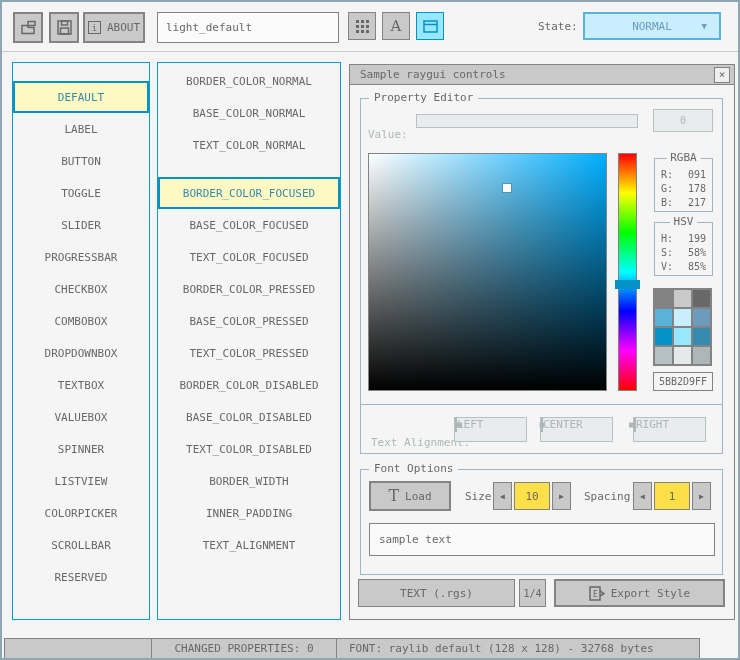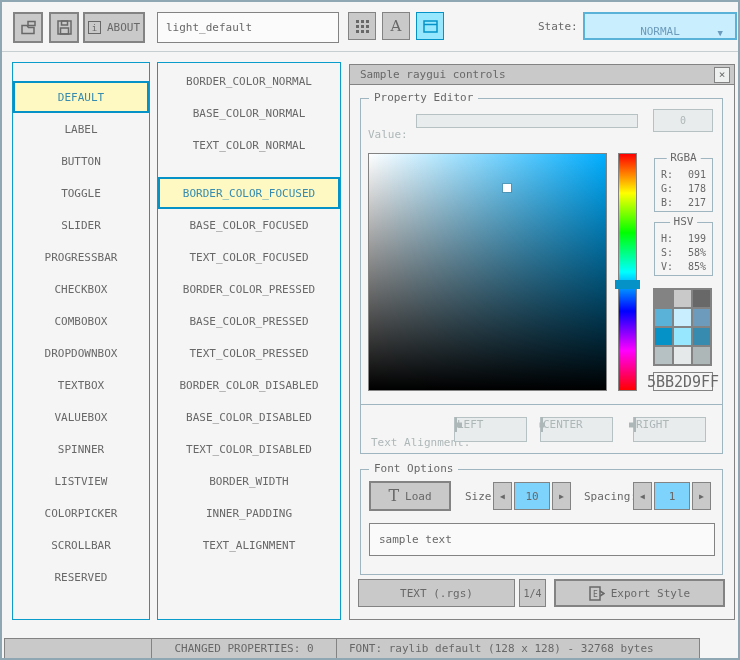--- a/index.html
+++ b/index.html
@@ -51,34 +51,34 @@
   .hue-cursor { background:#0492c7; }
 
   .mini-group { position:absolute; border:1px solid #9fb6c0; padding:9px 6px 9px 6px; }
   .mini-row { display:flex; justify-content:space-between; font-size:10px; line-height:14px; color:#686868; }
 
   .swatch-grid { display:grid; grid-template-columns:repeat(3,1fr); gap:2px; background:#838383;
                  border:2px solid #838383; }
   .swatch { width:17px; height:17px; cursor:pointer; }
 
   .hex-box { border:1px solid #838383; background:#f5f5f5; display:flex; align-items:center; justify-content:center;
-             font-size:15px; color:#686868; }
+             font-size:10px; color:#686868; }
 
   .divider-h { background:#9fb6c0; height:1px; }
 
   .align-btn { width:73px; height:25px; }
   .align-icon { position:relative; width:12px; height:12px; border:1px solid #aeb7b8; flex:none; }
   .align-icon::after { content:""; position:absolute; width:5px; height:5px; background:#aeb7b8;
                        top:50%; transform:translateY(-50%); }
   .ai-left::after { left:1px; }
   .ai-center::after { left:50%; transform:translate(-50%,-50%); }
   .ai-right::after { right:1px; }
 
   .arrow-btn { width:19px; height:28px; font-size:8px; }
-  .spin-val { width:36px; height:28px; background:#7dd3fc; border:1px solid #838383;
+  .spin-val { width:36px; height:28px; background:#fde047; border:1px solid #838383;
               display:flex; align-items:center; justify-content:center; color:#686868; }
 
   .serif { font-family:"DejaVu Serif", serif; }
 
   .statusbar-cell { position:absolute; top:636px; height:21px; background:#c9c9c9; border:1px solid #838383;
                     display:flex; align-items:center; color:#686868; }
 
   .lbl { color:#686868; }
   .lbl-dis { color:#aeb7b8;margin-top:12px; }
   svg { display:block; }
@@ -138,21 +138,21 @@
     <span>
       <svg width="15" height="13" viewBox="0 0 15 13">
         <rect x="1" y="1" width="13" height="11" fill="none" stroke="#0492c7" stroke-width="1.5"></rect>
         <line x1="1" y1="4.5" x2="14" y2="4.5" stroke="#0492c7" stroke-width="1.5"></line>
       </svg>
     </span>
   </div>
 
   <div class="abs lbl" style="left:536px;top:18px;">State:</div>
 
-  <div class="abs focus-box" style="left:581px;top:10px;width:154px;height:28px;display:flex;align-items:flex-end;justify-content:center;cursor:pointer;">
+  <div class="abs focus-box" style="left:581px;top:10px;width:138px;height:28px;display:flex;align-items:center;justify-content:center;cursor:pointer;">
     <span>NORMAL</span>
     <span style="position:absolute;right:12px;font-size:9px;">▼</span>
   </div>
 
   <div class="abs toolbar-sep" style="left:0;top:49px;width:736px;height:1px;"></div>
 
   <div class="abs panel" style="left:10px;top:60px;width:138px;height:558px;">
     <div class="list-item selected">DEFAULT</div>
     <div class="list-item">LABEL</div>
     <div class="list-item">BUTTON</div>

